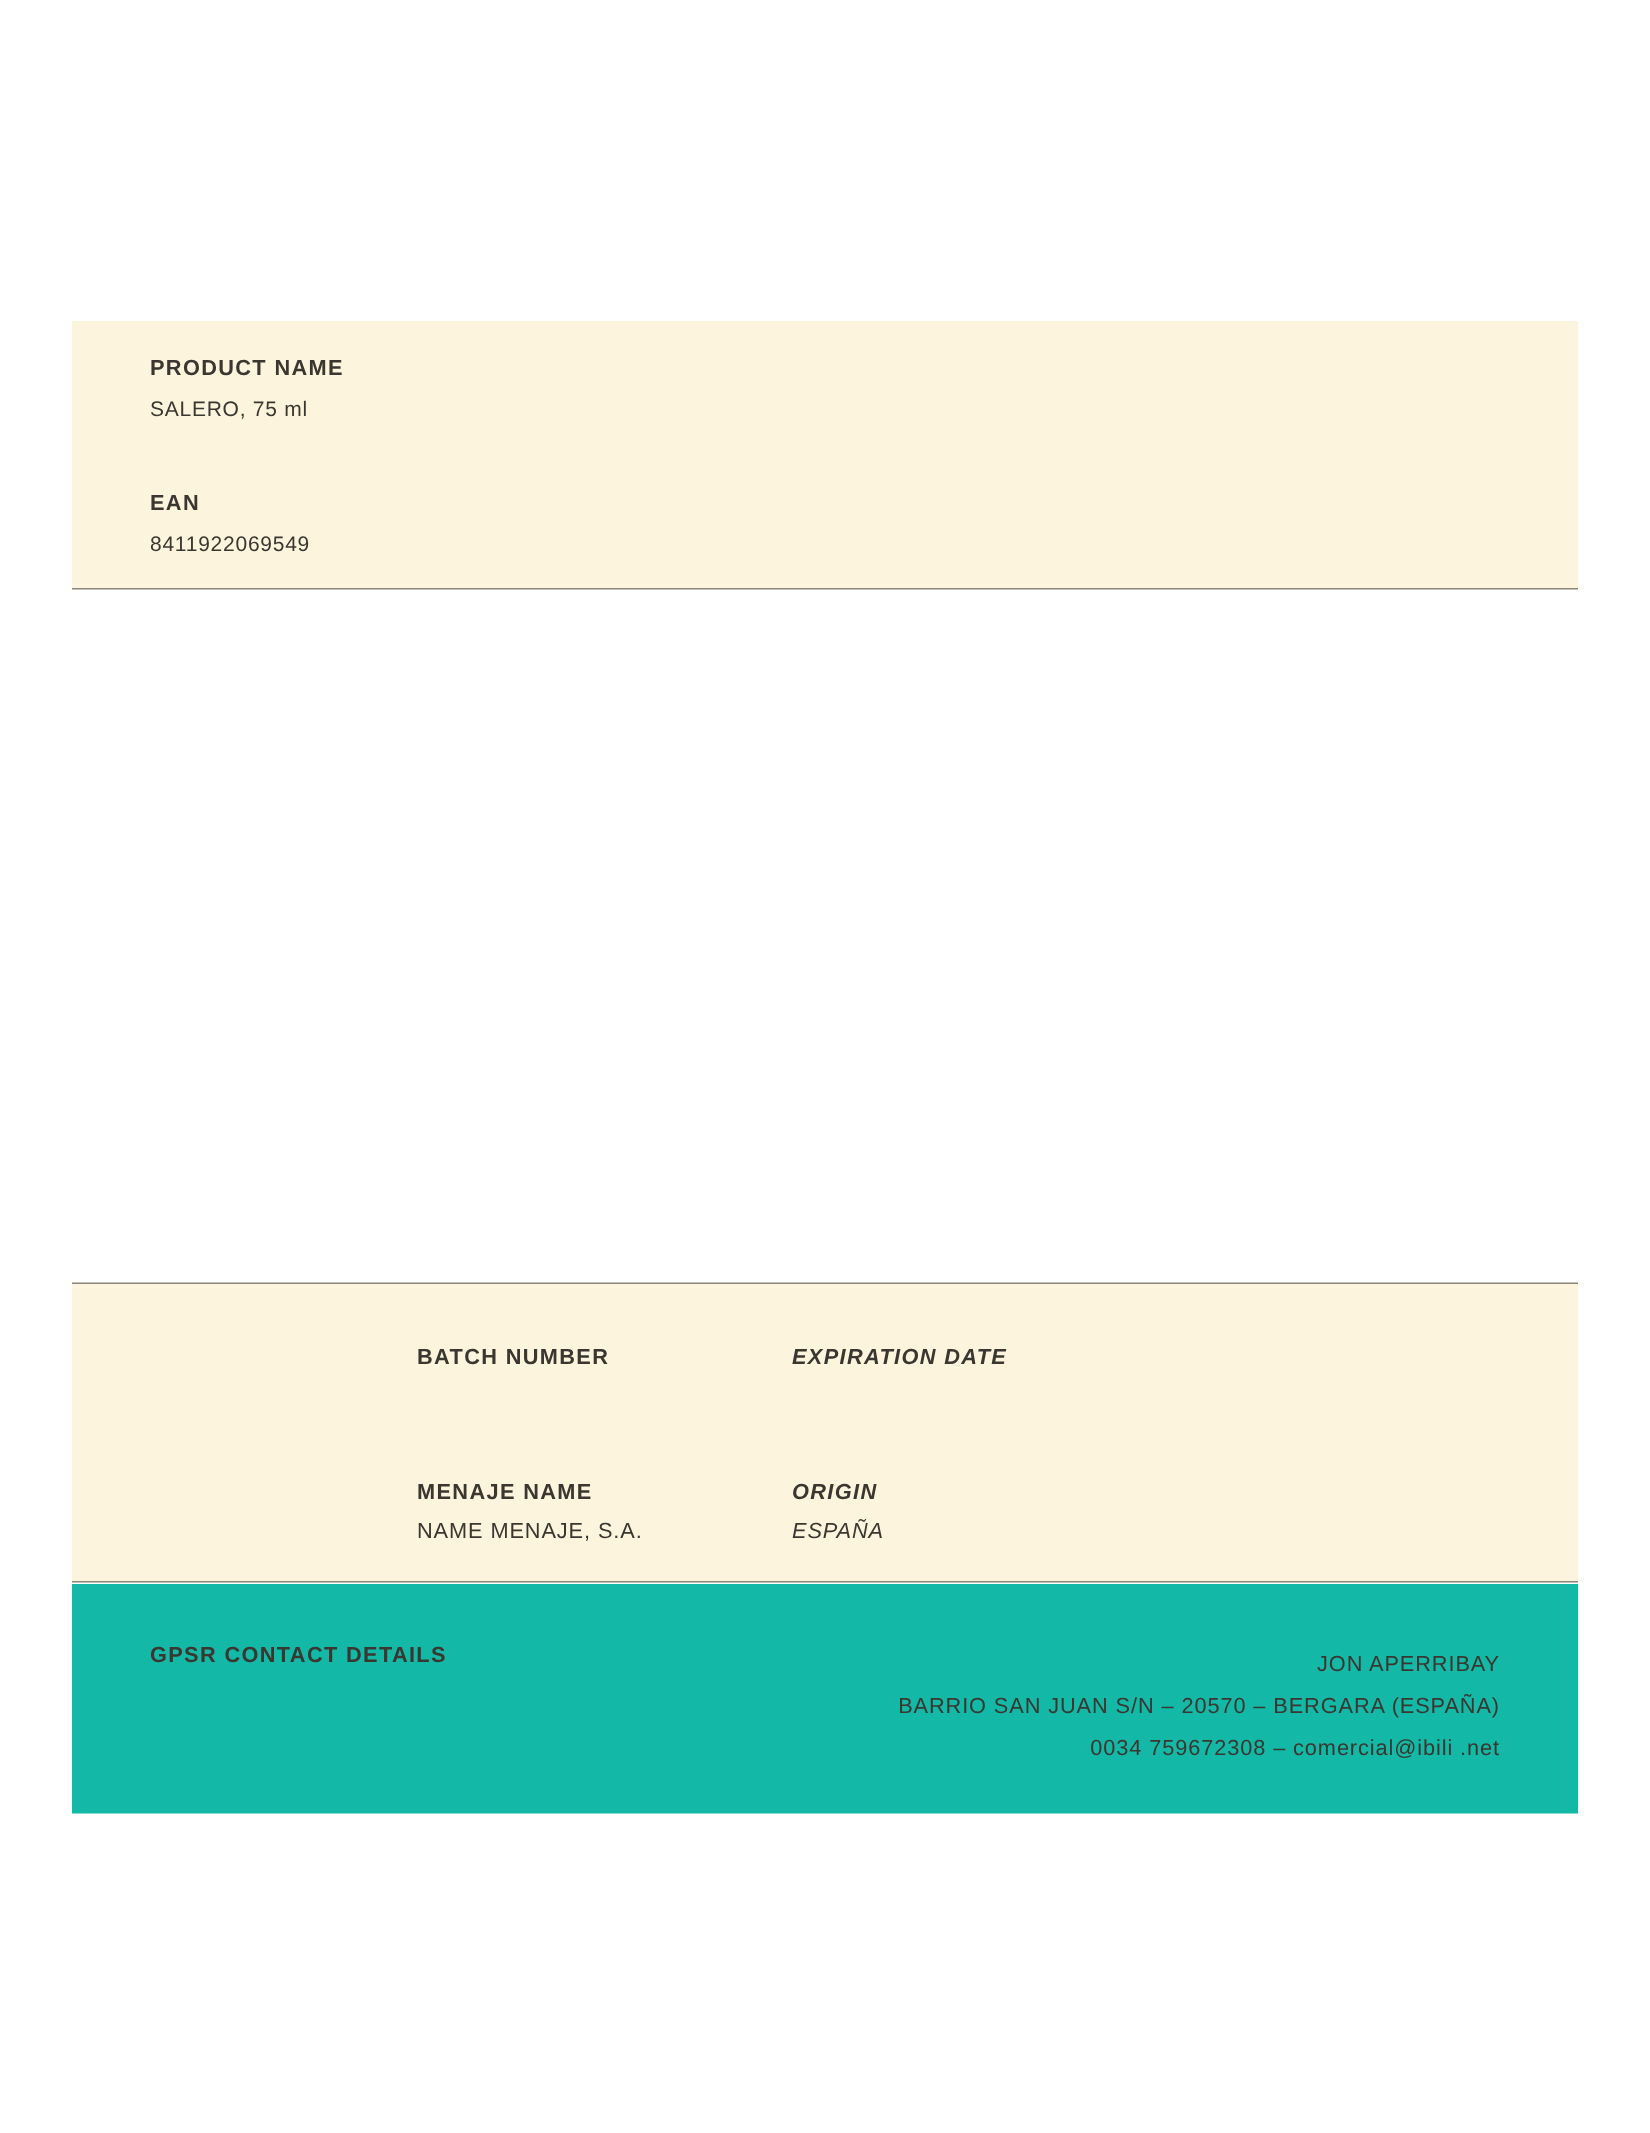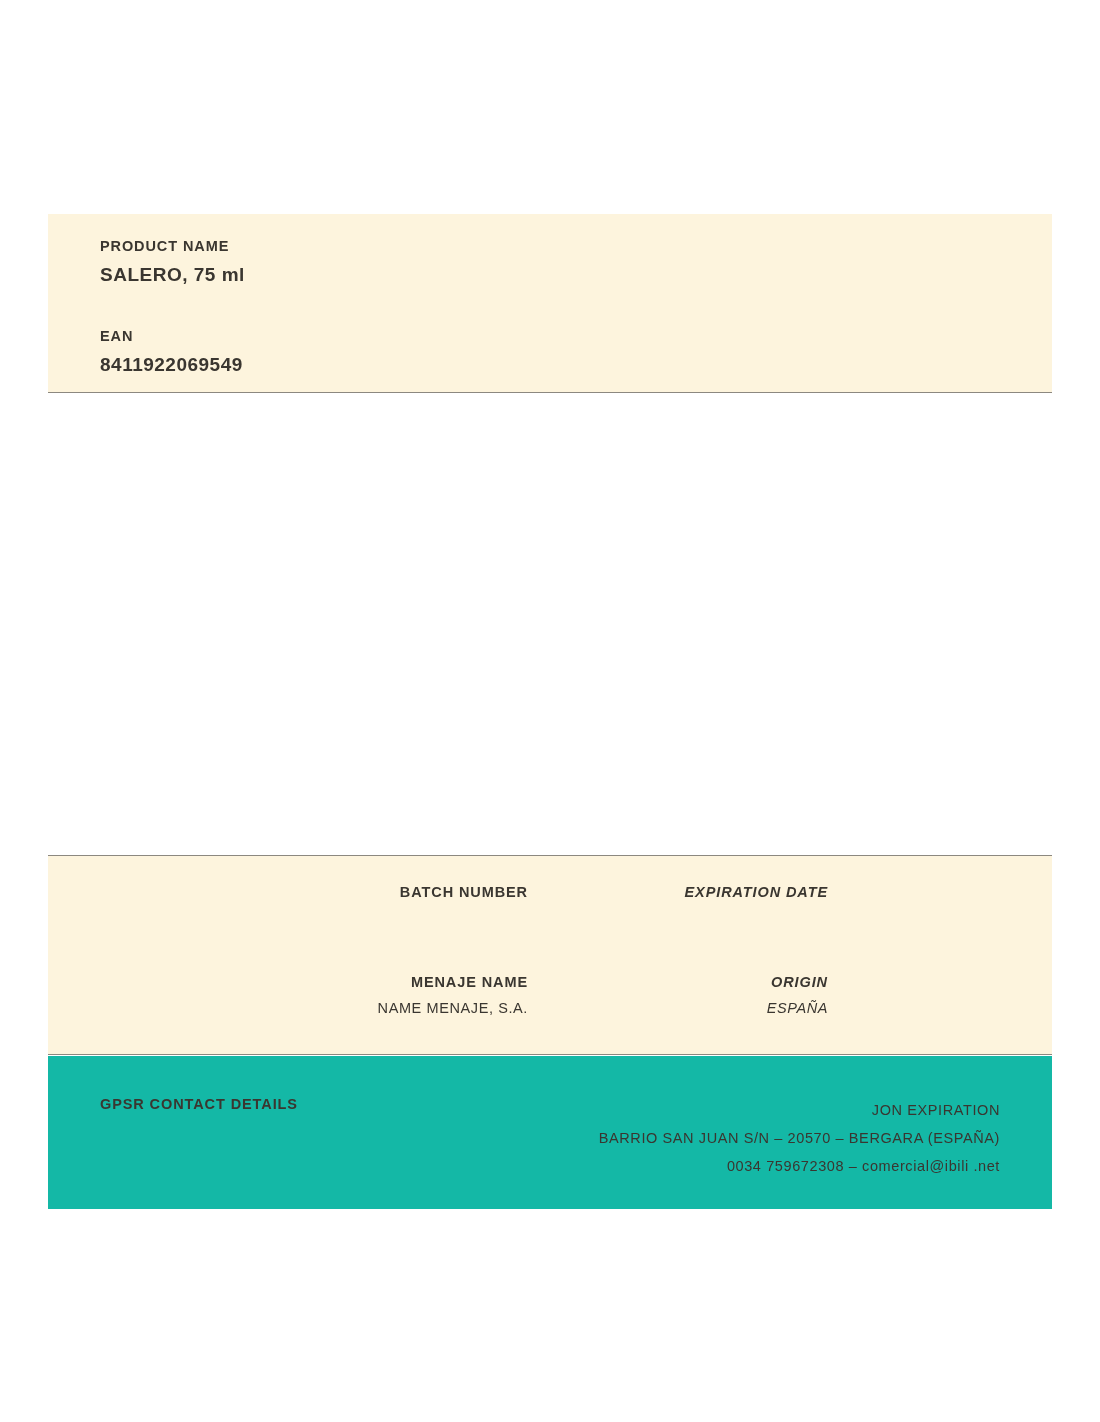--- a/index.html
+++ b/index.html
@@ -41,22 +41,22 @@
   }
   .field-label {
     font-size: 14.5px;
     font-weight: 700;
     letter-spacing: 0.9px;
     color: #3a3630;
     margin: 0 0 10px 0;
     white-space: nowrap;
   }
   .field-value {
-    font-size: 19px;
-    font-weight: 700;
+    font-size: 14px;
+    font-weight: 400;
     letter-spacing: 0.5px;
     color: #3a3630;
     margin: 0;
     white-space: nowrap;
   }
 
   .field-product { top: 24px; }
   .field-ean { top: 114px; }
 
   
@@ -76,21 +76,22 @@
     position: absolute;
     left: 0;
     width: 100%;
     display: flex;
   }
   .row-1 { top: 28px; }
   .row-2 { top: 118px; }
 
   .col {
     box-sizing: border-box;
-    text-align: right;
+    text-align: left;
+    margin-top: 13px;
   }
   .col-spacer { width: 230px; }
   .col-mid { width: 250px; }
   .col-right { width: 300px; font-style: italic; }
 
   .col-label {
     font-size: 14.5px;
     font-weight: 700;
     letter-spacing: 0.9px;
     color: #3a3630;
@@ -182,19 +183,19 @@
         <div class="col-label">ORIGIN</div>
         <div class="col-value">ESPAÑA</div>
       </div>
     </div>
 
   </div>
 
   <div class="gpsr-block">
     <div class="gpsr-title">GPSR CONTACT DETAILS</div>
     <div class="gpsr-lines">
-      <div class="gpsr-line">JON EXPIRATION</div>
+      <div class="gpsr-line">JON APERRIBAY</div>
       <div class="gpsr-line">BARRIO SAN JUAN S/N – 20570 – BERGARA (ESPAÑA)</div>
       <div class="gpsr-line">0034  759672308 – comercial@ibili .net</div>
     </div>
   </div>
 
 </div>
 
 </body></html>

